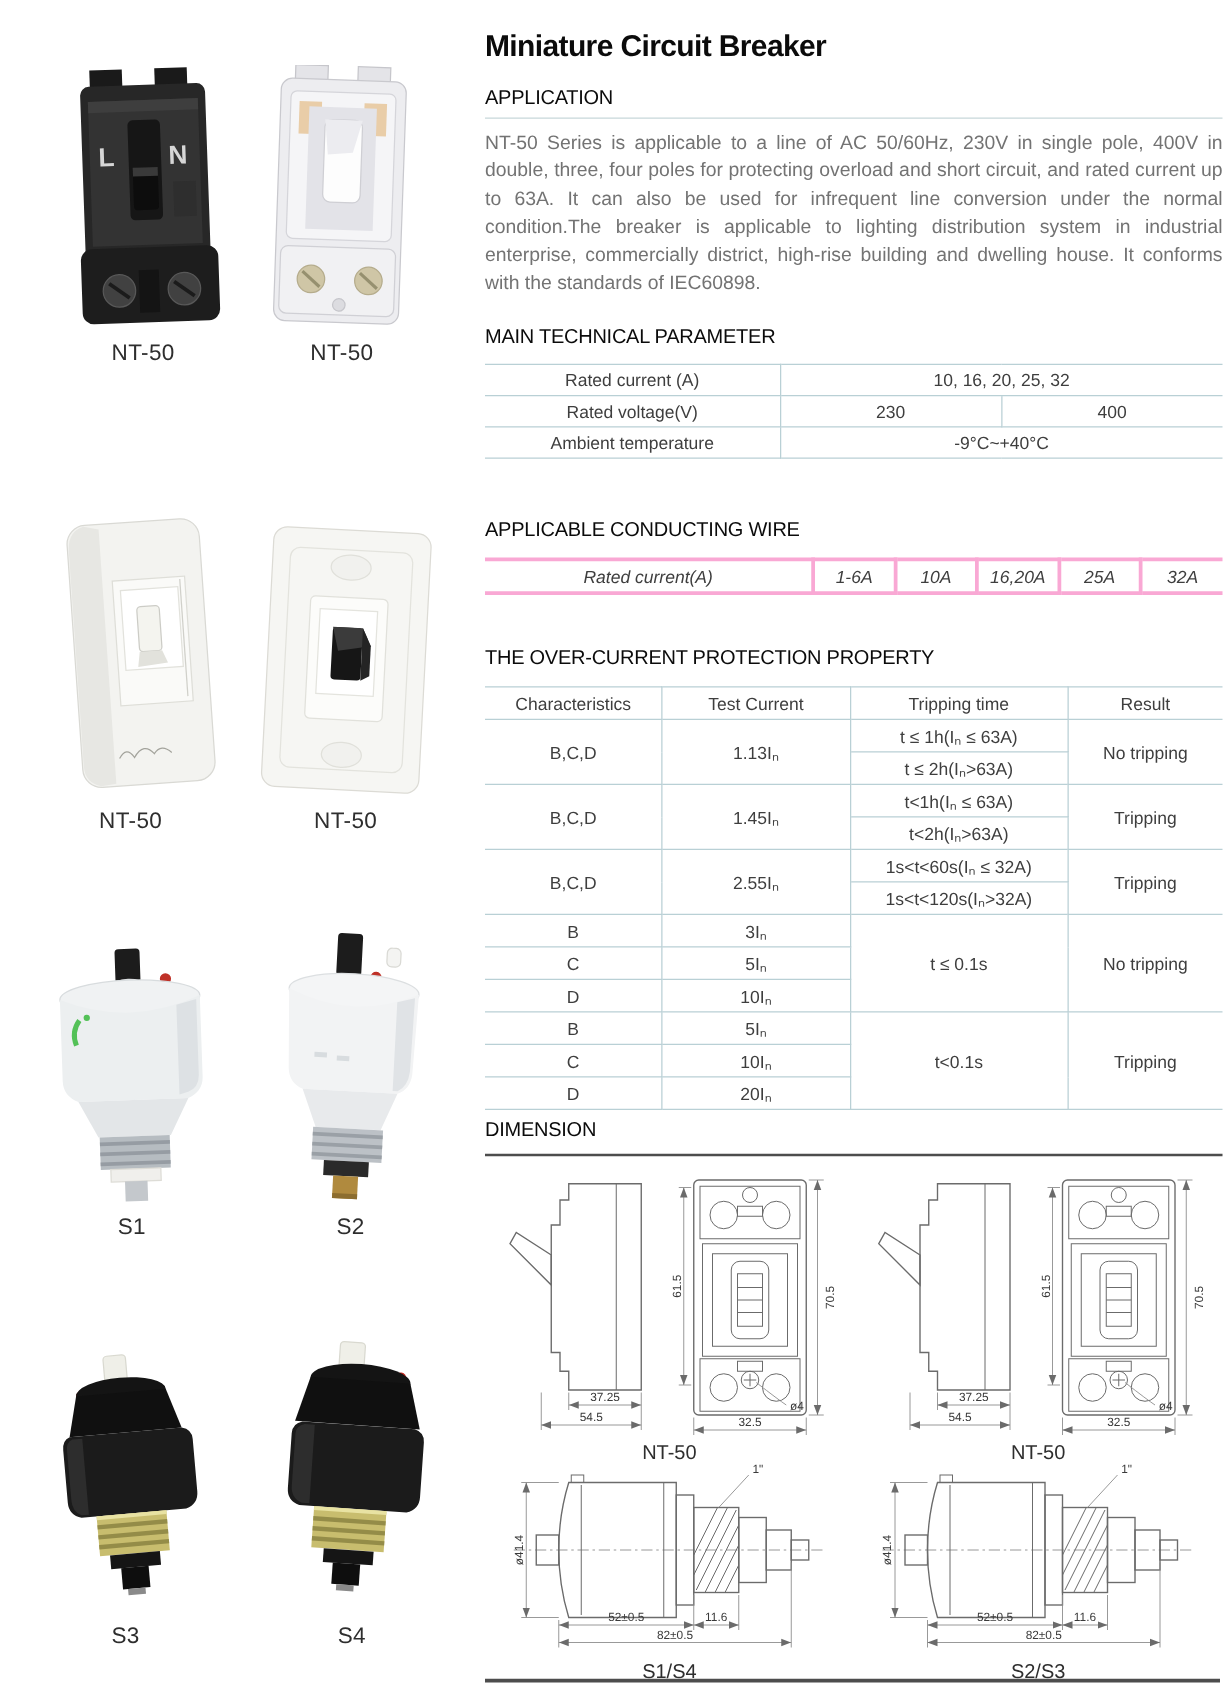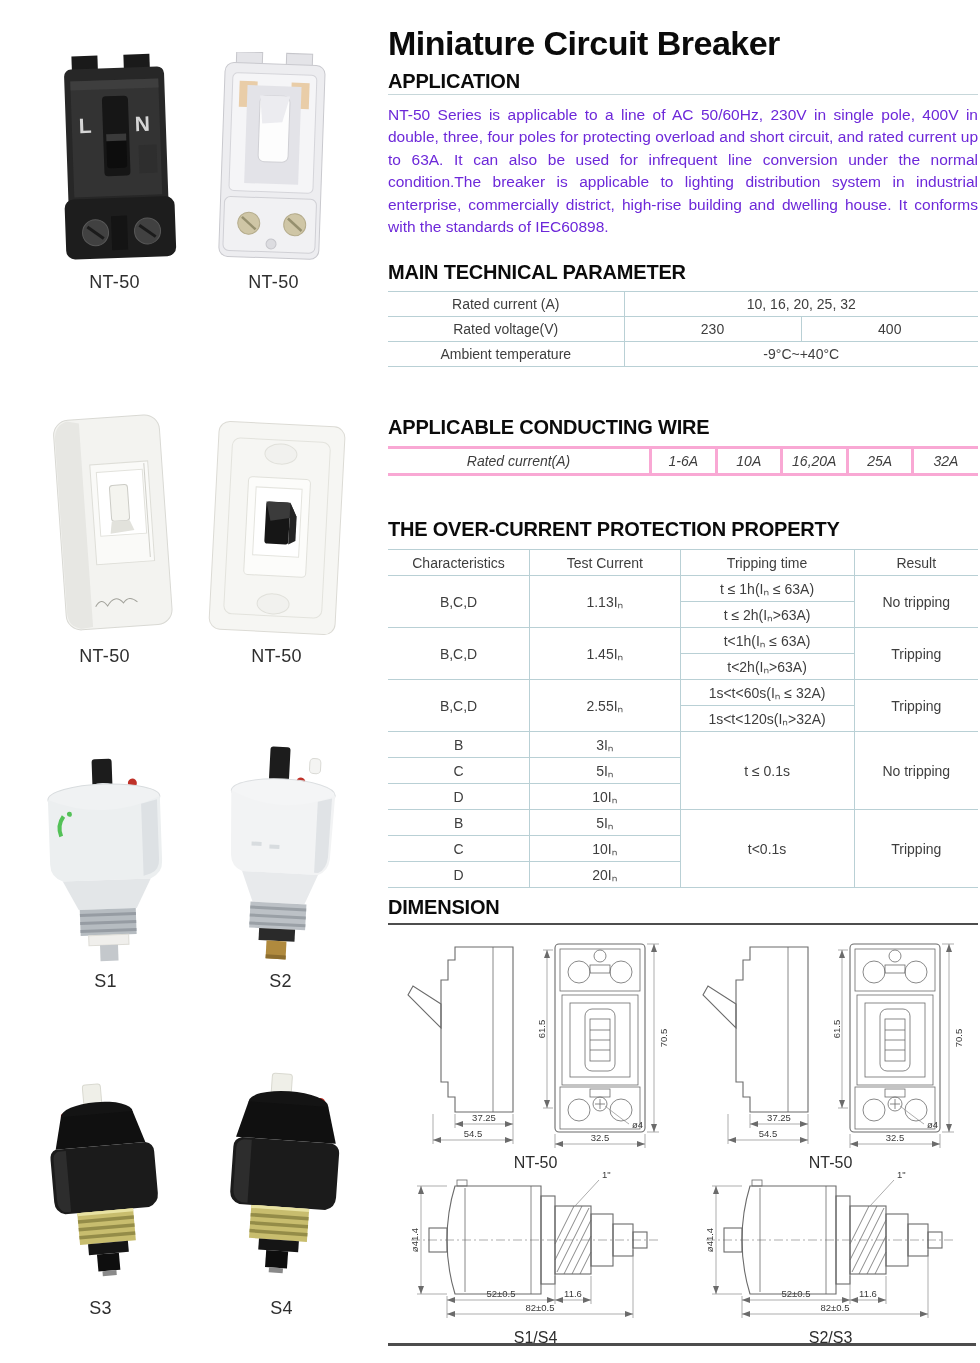--- a/index.html
+++ b/index.html
@@ -7,25 +7,25 @@
         font-family:"Liberation Sans",sans-serif;color:#3d3d3d;}
 
   
   .photo-group{position:absolute;left:0;width:385px;display:flex;justify-content:center;align-items:flex-end;gap:26px;}
   .figure{display:flex;flex-direction:column;align-items:center;}
   .caption{font-size:18px;color:#2e2e2e;margin-top:6px;text-align:center;letter-spacing:.3px;}
 
   
   .right-col{position:absolute;left:388px;top:0;width:590px;}
   .abs{position:absolute;left:0;}
-  h1.title{margin:0;font-size:34px;font-weight:bold;color:#0b0b0b;letter-spacing:-.5px;white-space:nowrap;}
-  .sec-head{margin:0;font-size:20px;font-weight:bold;color:#0b0b0b;letter-spacing:-.2px;white-space:nowrap;}
+  h1.title{margin:0;font-size:24px;font-weight:bold;color:#0b0b0b;letter-spacing:-.5px;white-space:nowrap;}
+  .sec-head{margin:0;font-size:16px;font-weight:normal;color:#0b0b0b;letter-spacing:-.2px;white-space:nowrap;}
   .rule-light{height:1px;background:#c7d7da;width:590px;}
   .rule-dark{height:2px;background:#4d4d4d;width:590px;}
-  .app-body{width:590px;font-size:15.5px;line-height:22.5px;text-align:justify;color:#6d28d9;}
+  .app-body{width:590px;font-size:15.5px;line-height:22.5px;text-align:justify;color:#737373;}
 
   table.tbl{width:590px;border-collapse:collapse;table-layout:fixed;
             font-size:14px;color:#3e3e3e;text-align:center;}
   table.tbl td{height:22px;padding:1px 4px;vertical-align:middle;
                border-top:1px solid #b9d0d5;border-bottom:1px solid #b9d0d5;overflow:hidden;}
   
   table.mp td.lbl{border-right:1px solid #b9d0d5;}
   table.mp td.half{border-right:1px solid #b9d0d5;}
   
   table.cw td{border:3px solid #f9a8d4;font-style:italic;}

